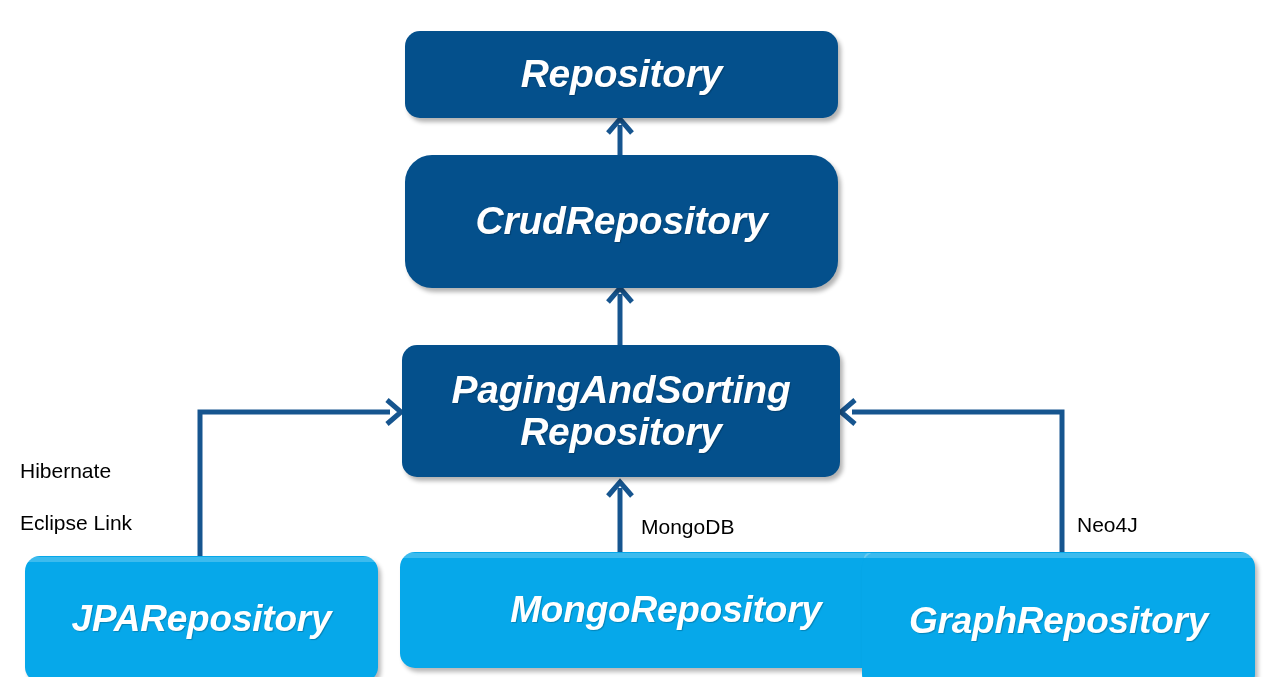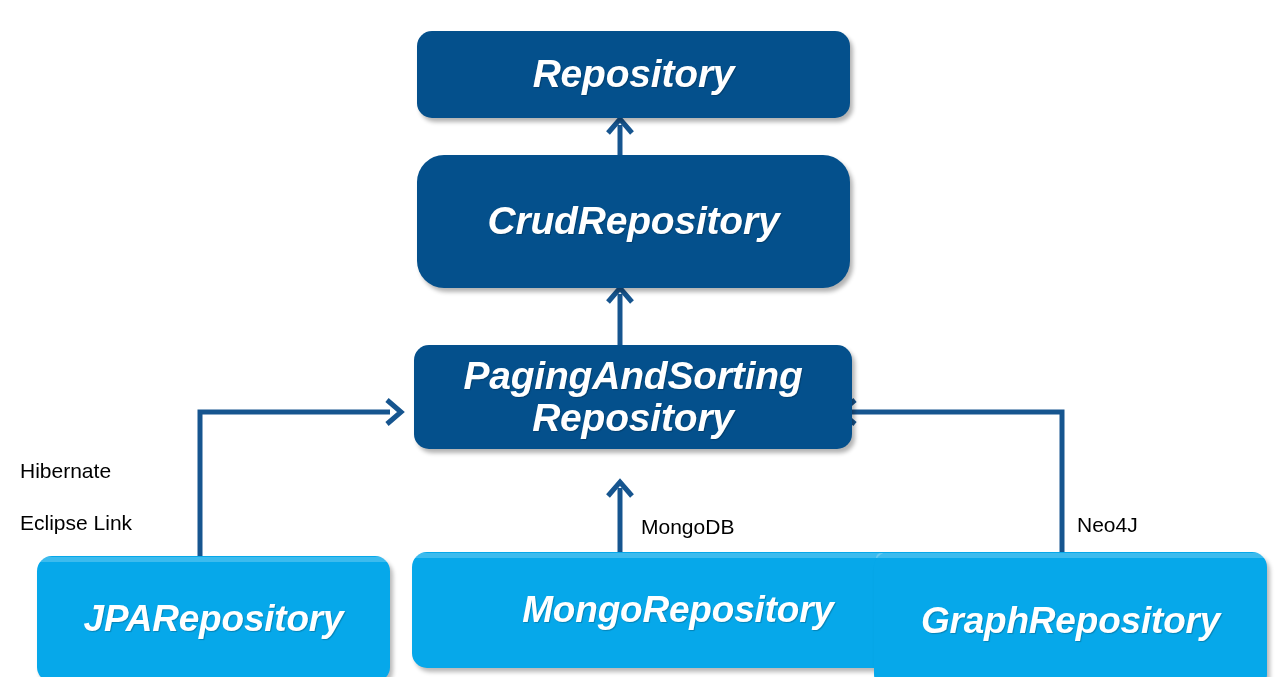--- a/index.html
+++ b/index.html
@@ -37,21 +37,20 @@
     justify-content: center;
     text-align: center;
     border-radius: 15px;
     box-sizing: border-box;
     color: #ffffff;
     font-style: italic;
     font-weight: bold;
     line-height: 1.08;
     letter-spacing: -0.2px;
     box-shadow: 3px 4px 4px rgba(0,0,0,0.30);
-    margin-left: 12px;
   }
   .node.dark {
     background: #04508c;
     font-size: 39px;
   }
   .node.light {
     background: #06a8ea;
     font-size: 37px;
     box-shadow: 3px 4px 4px rgba(0,0,0,0.28);
   }
@@ -70,21 +69,21 @@
   .node span {
     position: relative;
     z-index: 1;
     display: block;
     text-shadow: 1px 1px 1px rgba(0,0,0,0.22);
   }
 
   
   #node-repository            { left: 405px; top: 31px;  width: 433px; height: 87px;  }
   #node-crud-repository       { left: 405px; top: 155px; width: 433px; height: 133px; border-radius: 27px; }
-  #node-paging-sorting        { left: 402px; top: 345px; width: 438px; height: 104px; }
+  #node-paging-sorting        { left: 402px; top: 345px; width: 438px; height: 132px; }
   #node-jpa-repository        { left: 25px;  top: 556px; width: 353px; height: 126px; }
   #node-mongo-repository      { left: 400px; top: 552px; width: 532px; height: 116px; }
   #node-graph-repository      { left: 862px; top: 552px; width: 393px; height: 137px; }
 
   
   .edge-label {
     position: absolute;
     z-index: 4;
     color: #000000;
     font-size: 21px;

